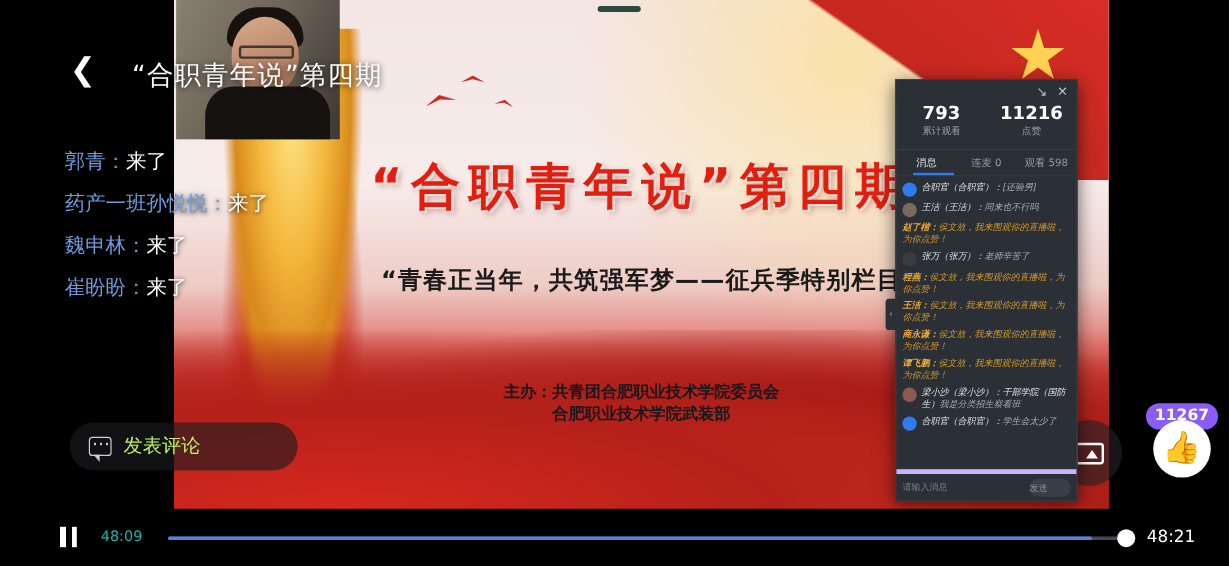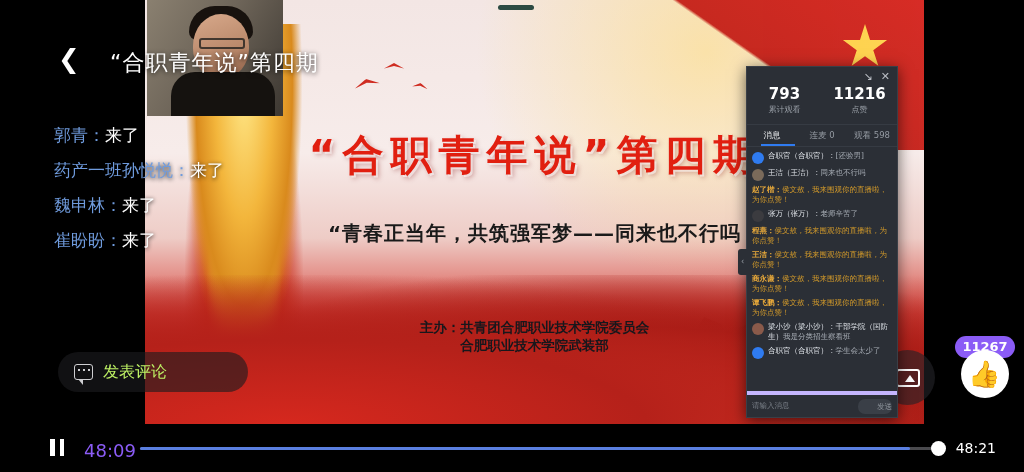--- a/index.html
+++ b/index.html
@@ -150,41 +150,41 @@
   .cp-bar{ height:18px; display:flex; justify-content:flex-end; align-items:center; gap:8px; padding-right:7px; background:#2b2f36;}
   .cp-min, .cp-close{ color:#b9bdc4; font-size:11px; line-height:11px; }
   .cp-stats{ display:flex; height:40px; border-bottom:1px solid #363b43; }
   .cp-stat{ flex:1; text-align:center; }
   .cp-num{ color:#fff; font-size:15px; font-weight:bold; line-height:19px; }
   .cp-lab{ color:#9aa0a8; font-size:8px; line-height:11px; }
   .cp-tabs{ display:flex; height:22px; align-items:center; border-bottom:1px solid #363b43; position:relative;}
   .cp-tab{ flex:1; text-align:center; font-size:8.5px; color:#949aa2; }
   .cp-tab.on{ color:#e6e8ea; }
   .cp-underline{ position:absolute; left:14px; bottom:0; width:34px; height:2px; background:#2f7bf0; }
-  .cp-list{ flex:1; overflow:hidden; padding:4px 5px 0 5px; }
+  .cp-list{ flex:1; overflow:hidden; padding:4px 5px 0 5px;font-style:italic; }
   .cp-msg{ display:flex; gap:4px; margin-bottom:4px; align-items:flex-start; }
   .cp-av{ width:12px; height:12px; border-radius:50%; flex:none; margin-top:1px; }
   .cp-txt{ font-size:7.5px; line-height:10px; color:#a7adb5; word-break:break-all; }
   .cp-txt b{ color:#dfe3e8; font-weight:normal; }
   .cp-gold{ color:#d39a2a; font-size:7.5px; line-height:10px; word-break:break-all; }
   .cp-gold b{ color:#e8a93a; }
   .cp-input{ height:26px; border-top:4px solid #c4b5fd; display:flex; align-items:center; padding:0 5px; gap:4px;}
   .cp-field{ flex:1; font-size:7.5px; color:#787e86; }
   .cp-send{ width:34px; height:15px; border-radius:7px; background:#3a3f47; color:#8e949c;
-            font-size:7.5px; text-align:right; line-height:15px; }
+            font-size:7.5px; text-align:left; line-height:15px; }
   .cp-handle{ position:absolute; left:-9px; top:182px; width:9px; height:26px;
               background:#2b2f36; border-radius:3px 0 0 3px; color:#9aa0a8;
               font-size:8px; text-align:center; line-height:26px; }
 
   
   .player{ position:absolute; left:0; bottom:0; width:1024px; height:48px; background:#000; }
   .pause{ position:absolute; left:50px; top:15px; width:14px; height:17px; }
   .pause i{ display:block; float:left; width:4.5px; height:17px; background:#fff; }
   .pause i+i{ margin-left:5px; }
-  .t-cur{ position:absolute; left:84px; top:16px; color:#8b5cf6; font-size:18px; }
+  .t-cur{ position:absolute; left:84px; top:16px; color:#14b8a6; font-size:12px; }
   .t-tot{ position:absolute; right:28px; top:16px; color:#fff; font-size:14px; }
   .track{ position:absolute; left:140px; right:90px; top:23px; height:3px; background:#4a4a4e; border-radius:2px; }
   .track-fill{ position:absolute; left:0; top:0; height:3px; width:97%; background:#5a7fe0; border-radius:2px;}
   .thumb{ position:absolute; right:78px; top:17px; width:15px; height:15px; border-radius:50%; background:#fff; }
 </style>
 </head>
 <body>
 
 <div id="app">
 
@@ -194,21 +194,21 @@
       <div class="bird b1"></div>
         <div class="bird b2"></div>
         <div class="bird b3"></div>
     </div>
     <div class="totem"></div>
     <div class="skyline"></div>
     <div class="soldiers"></div>
     <div class="silk"></div>
 
     <div class="slide-title">“合职青年说”第四期</div>
-    <div class="slide-sub">“青春正当年，共筑强军梦——同来也不行吗</div>
+    <div class="slide-sub">“青春正当年，共筑强军梦——征兵季特别栏目</div>
     <div class="slide-org">
       <div>主办：共青团合肥职业技术学院委员会</div>
       <div>合肥职业技术学院武装部</div>
     </div>
   </div>
 
   <div class="pip">
     <div class="pip-wall"></div>
     <div class="pip-hair"></div>
     <div class="pip-head"></div>

